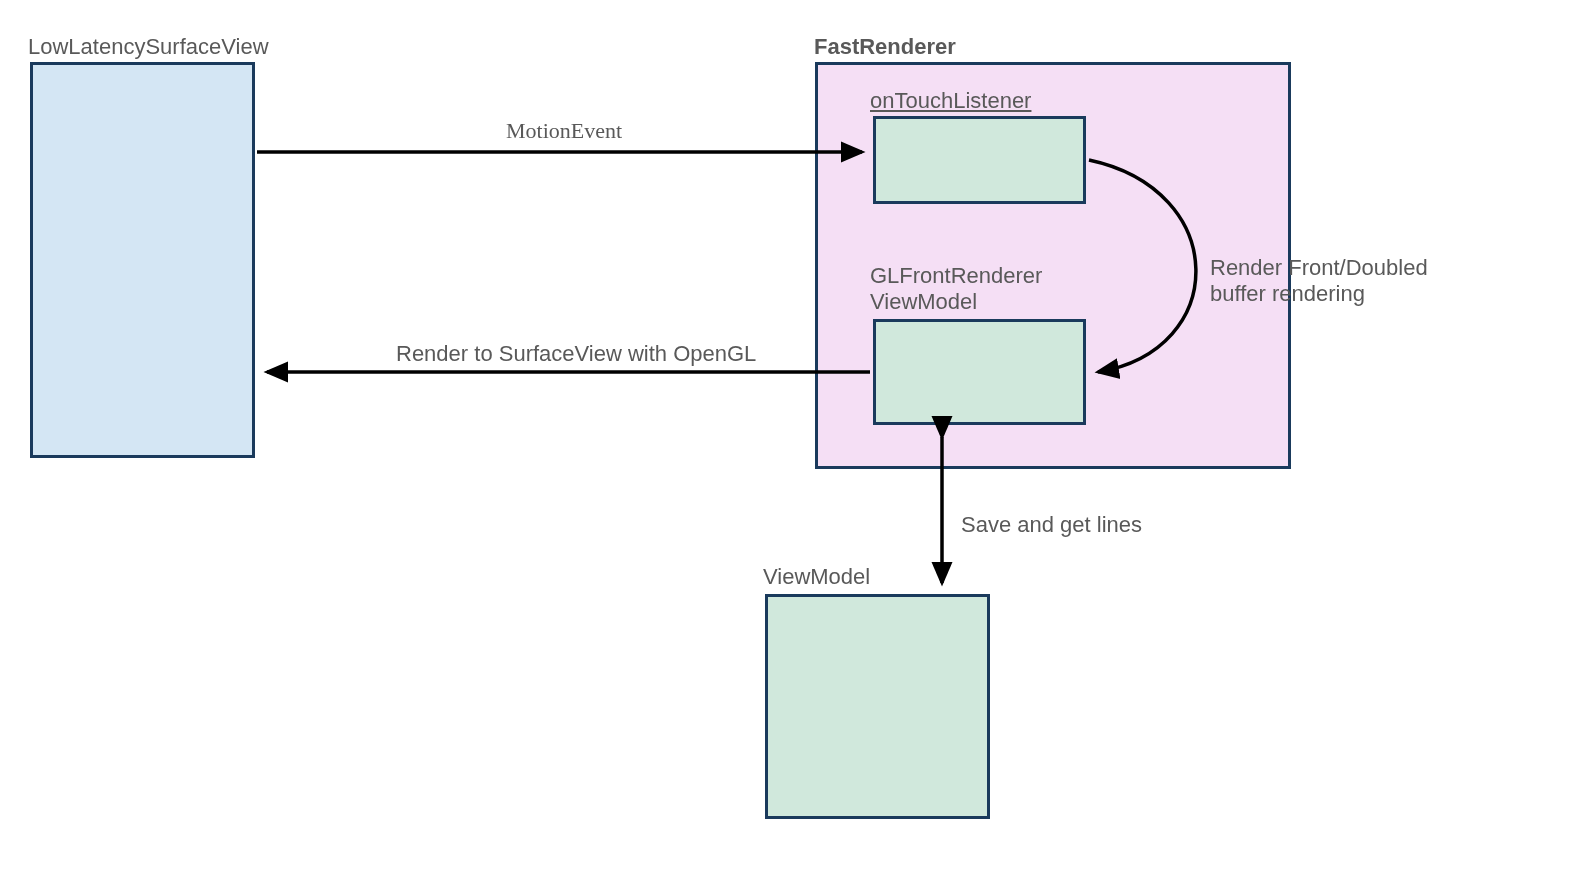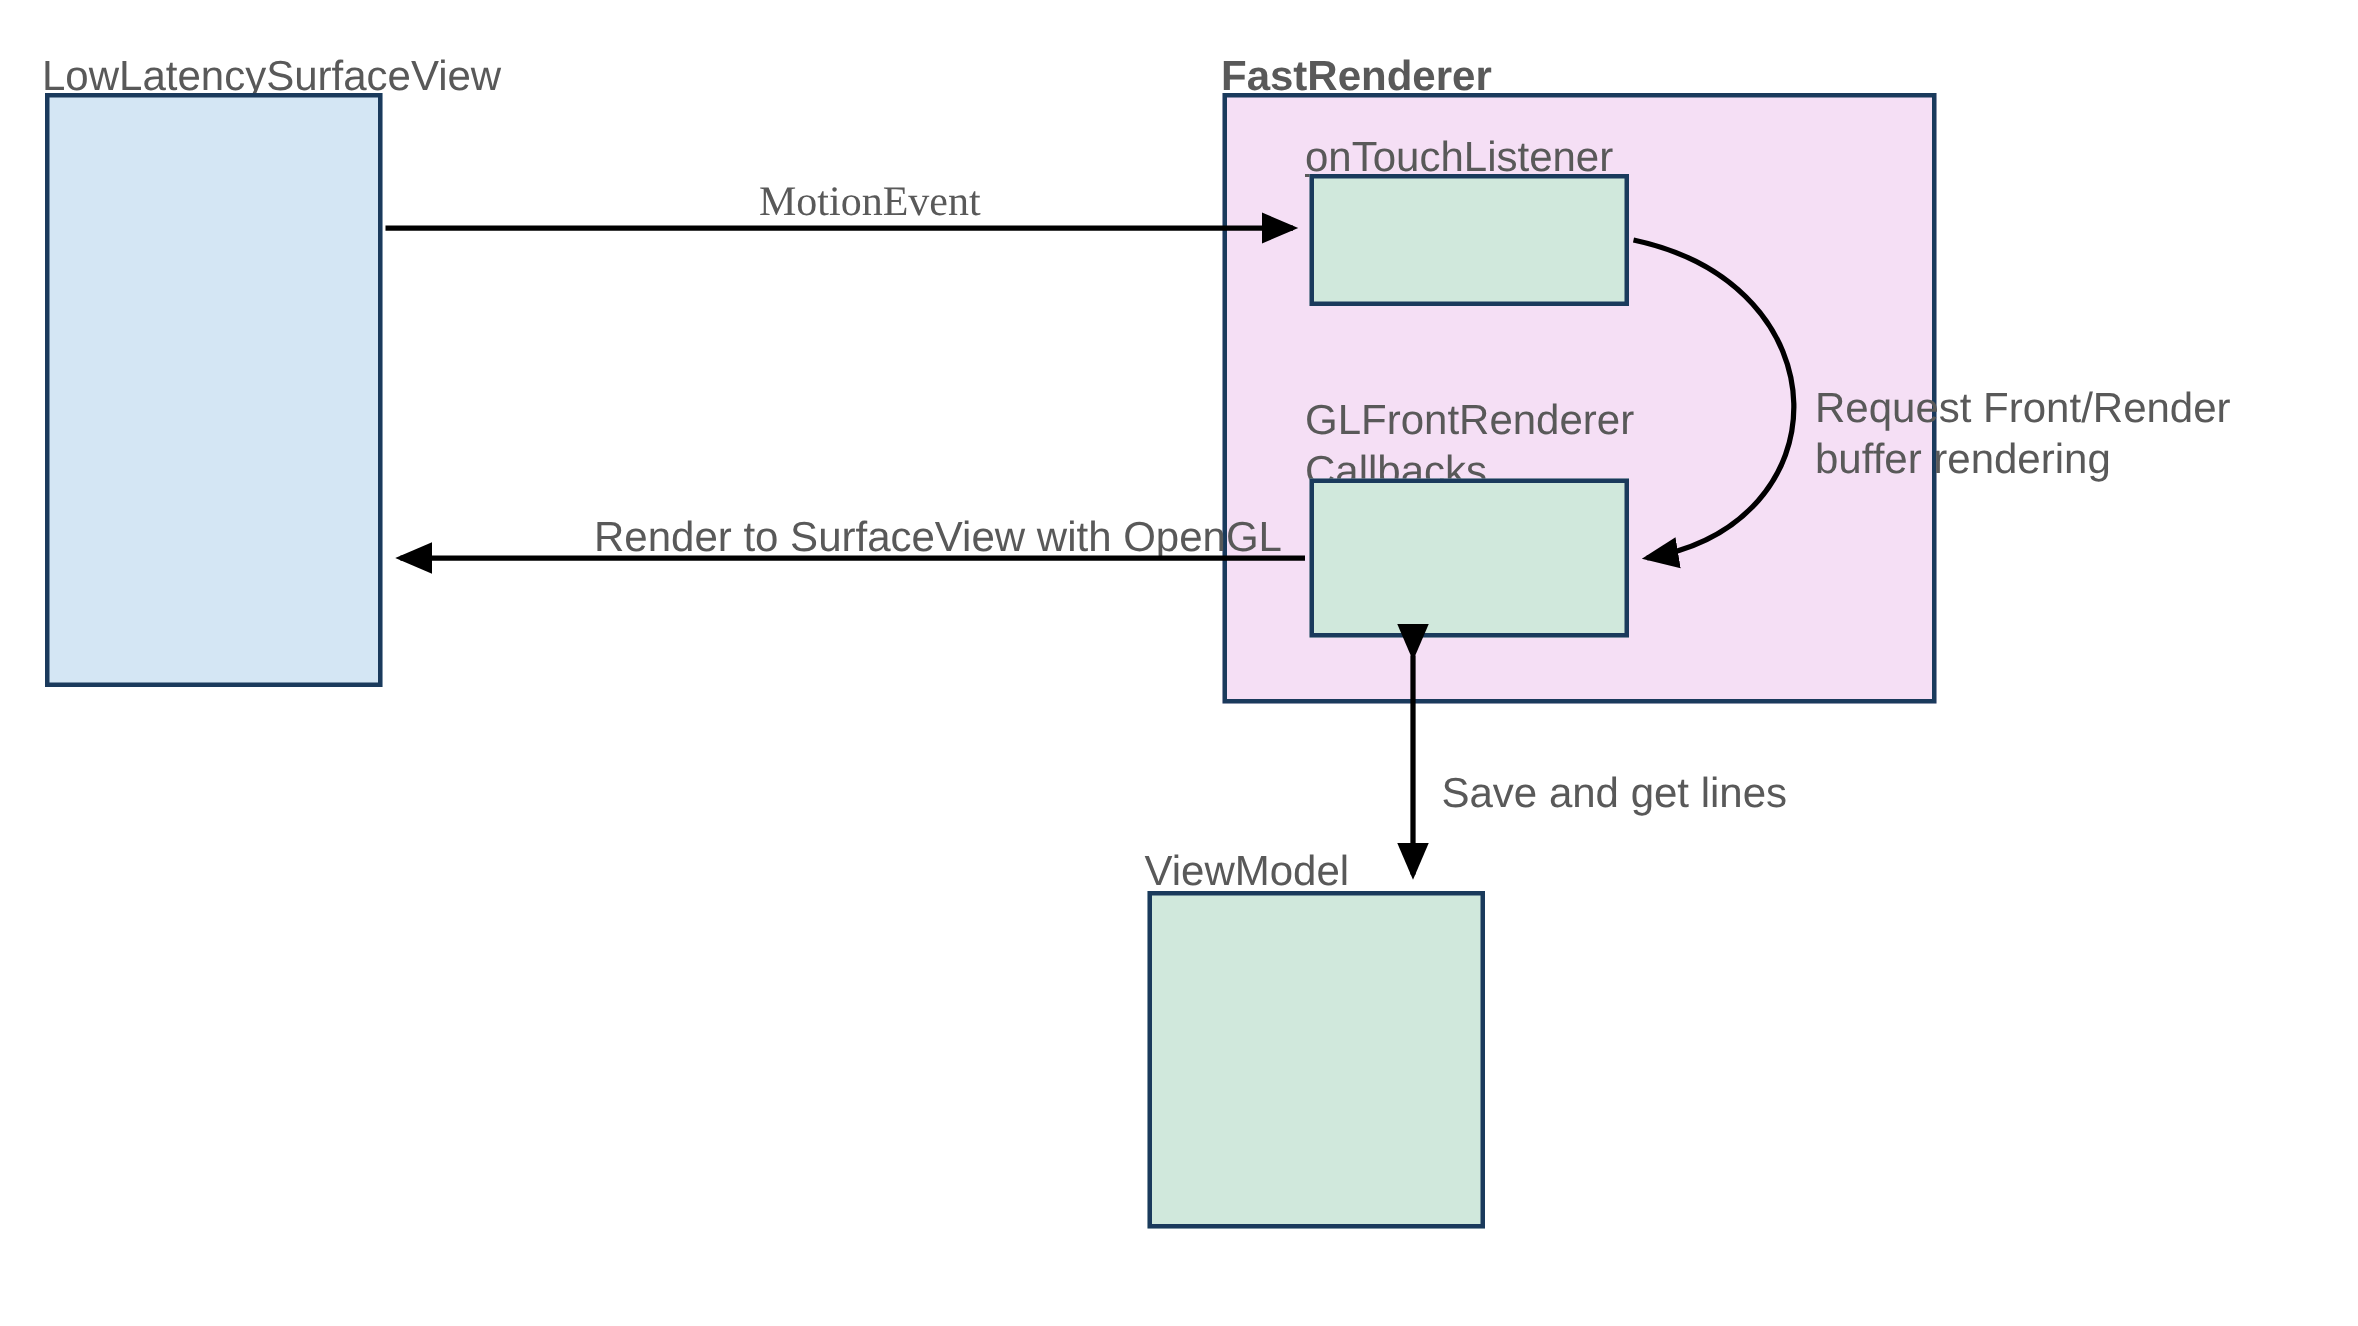--- a/index.html
+++ b/index.html
@@ -14,21 +14,21 @@
       font-family: -apple-system, BlinkMacSystemFont, "Segoe UI", Helvetica, Arial, sans-serif;
       position: relative;
     }
     .box {
       position: absolute;
       border: 3px solid #1a3a5c;
     }
     .label {
       position: absolute;
       color: #595959;
-      font-size: 28px;
+      font-size: 22px;
       line-height: 1.2;
     }
     .light-blue { background: #d4e6f4; }
     .light-purple { background: #f5dff5; }
     .light-green { background: #d0e8dc; }
     svg.overlay {
       position: absolute;
       top: 0;
       left: 0;
       width: 1572px;
@@ -42,29 +42,29 @@
 <div class="label" style="left:28px; top:34px;">LowLatencySurfaceView</div>
 <div class="box light-blue" style="left:30px; top:62px; width:225px; height:396px;"></div>
 
 <div class="label" style="left:814px; top:34px;font-weight:bold;">FastRenderer</div>
 <div class="box light-purple" style="left:815px; top:62px; width:476px; height:407px;"></div>
 
 <div class="label" style="left:870px; top:88px;text-decoration:underline;">onTouchListener</div>
 <div class="box light-green" style="left:873px; top:116px; width:213px; height:88px;"></div>
 
 <div class="label" style="left:870px; top:263px; white-space:pre;">GLFrontRenderer
-Callbacks</div>
+ViewModel</div>
 <div class="box light-green" style="left:873px; top:319px; width:213px; height:106px;"></div>
 
 <div class="label" style="left:763px; top:564px;">ViewModel</div>
 <div class="box light-green" style="left:765px; top:594px; width:225px; height:225px;"></div>
 
 <div class="label" style="left:506px; top:118px;font-family:Liberation Serif, serif;">MotionEvent</div>
 <div class="label" style="left:396px; top:341px;text-align:center;">Render to SurfaceView with OpenGL</div>
-<div class="label" style="left:1210px; top:255px; white-space:pre;">Request Front/Render
+<div class="label" style="left:1210px; top:255px; white-space:pre;">Render Front/Doubled
 buffer rendering</div>
 <div class="label" style="left:961px; top:512px;">Save and get lines</div>
 
 <svg class="overlay">
   <defs>
     <marker id="arrowhead" markerWidth="8" markerHeight="8" refX="6" refY="4" orient="auto" markerUnits="strokeWidth">
       <path d="M0,1 L7,4 L0,7 Z" fill="#000"></path>
     </marker>
   </defs>
 

